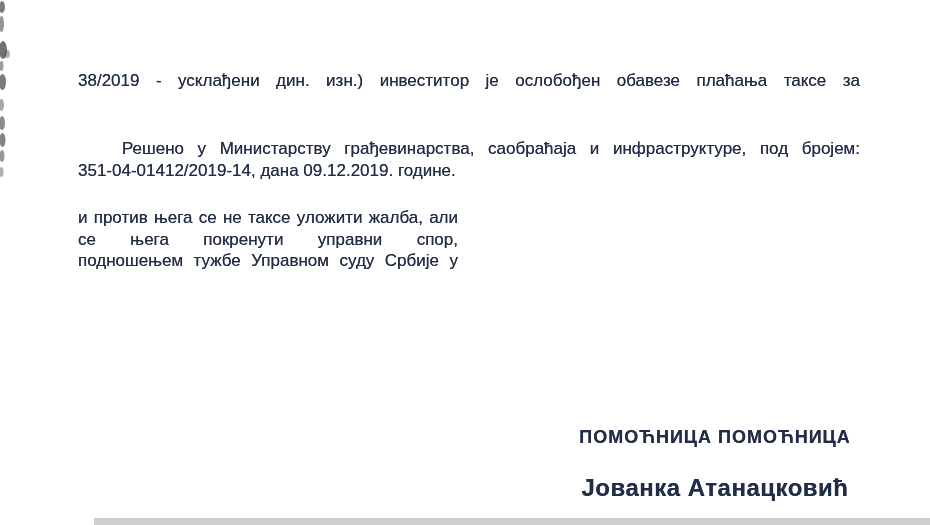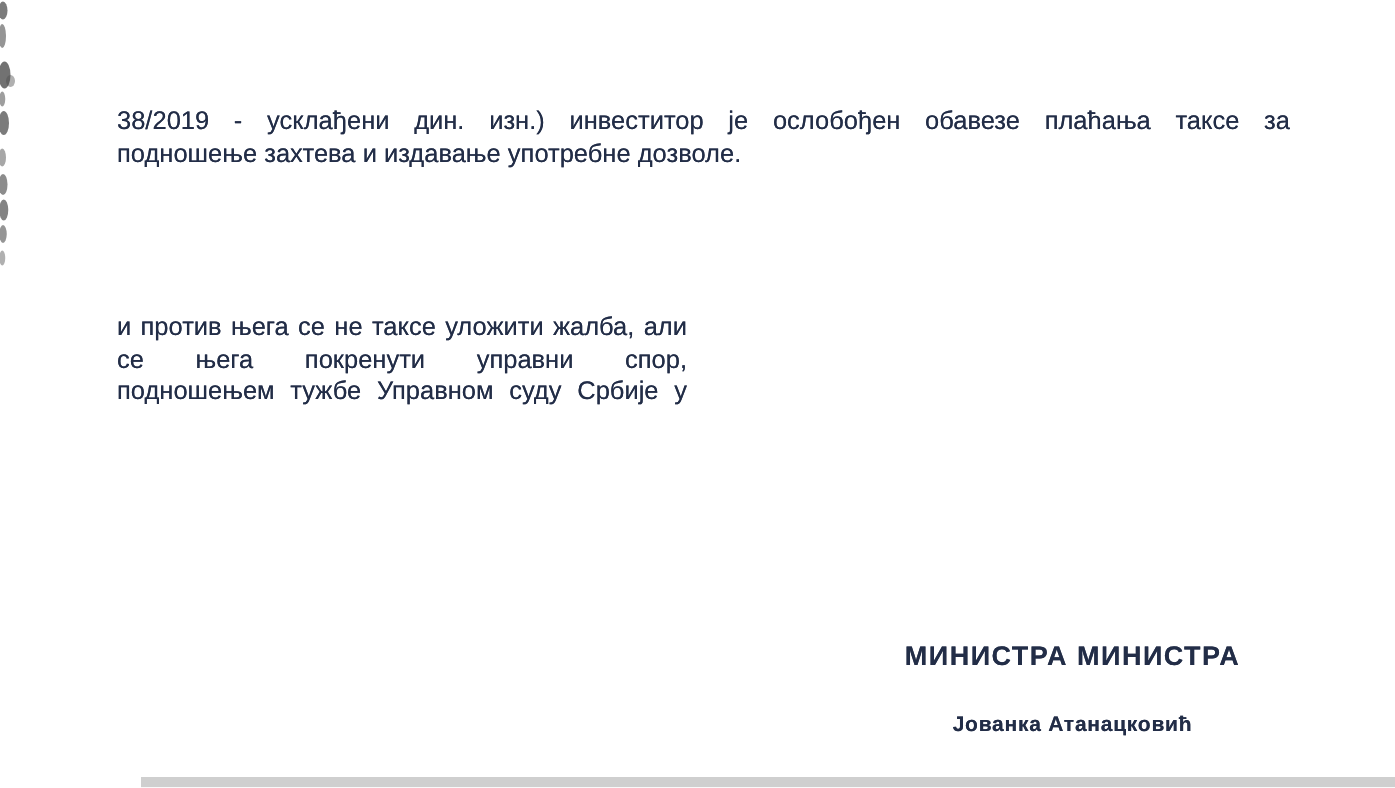--- a/index.html
+++ b/index.html
@@ -38,21 +38,21 @@
     text-align: center;
     font-size: 18px;
     font-weight: bold;
     letter-spacing: 1px;
     text-shadow: 0 0 0.4px rgba(34, 45, 71, 0.85);
   }
   .sig-name {
     position: absolute;
     left: 560px; top: 474px; width: 310px;
     text-align: center;
-    font-size: 14px;
+    font-size: 24px;
     font-weight: bold;
     letter-spacing: 0.5px;
     text-shadow: 0 0 0.4px rgba(34, 45, 71, 0.85);
   }
   .edge-marks {
     position: absolute;
     left: 0; top: 0;
     width: 14px; height: 190px;
   }
   .bottom-band {
@@ -78,28 +78,31 @@
       <ellipse cx="1.5" cy="105" rx="2.5" ry="6" opacity="0.50"></ellipse>
       <ellipse cx="2" cy="123" rx="3" ry="7" opacity="0.65"></ellipse>
       <ellipse cx="2.5" cy="140" rx="3" ry="7" opacity="0.70"></ellipse>
       <ellipse cx="2" cy="156" rx="2.5" ry="6" opacity="0.60"></ellipse>
       <ellipse cx="1.5" cy="172" rx="2" ry="5" opacity="0.45"></ellipse>
     </g>
   </svg>
 
   <div class="textblock para1">
     <div class="line just">38/2019 - усклађени дин. изн.) инвеститор је ослобођен обавезе плаћања таксе за</div>
-    <div class="line">подношење захтева и издавање употребне дозволе.</div>
   </div>
 
+  <div class="textblock para2">
+    <div class="line just indent-line">Решено у Министарству грађевинарства, саобраћаја и инфраструктуре, под бројем:</div>
+    <div class="line">351-04-01412/2019-14, дана 09.12.2019. године.</div>
+  </div>
 
   <div class="textblock notice">
     <div class="line just">и против њега се не таксе уложити жалба, али</div>
     <div class="line just">се њега покренути управни спор,</div>
     <div class="line just">подношењем тужбе Управном суду Србије у</div>
   </div>
 
-  <div class="sig-title">МИНИСТРА МИНИСТРА</div>
+  <div class="sig-title">ПОМОЋНИЦА ПОМОЋНИЦА</div>
   <div class="sig-name">Јованка Атанацковић</div>
 
   <div class="bottom-band"></div>
 
 </div>
 
 </body></html>

